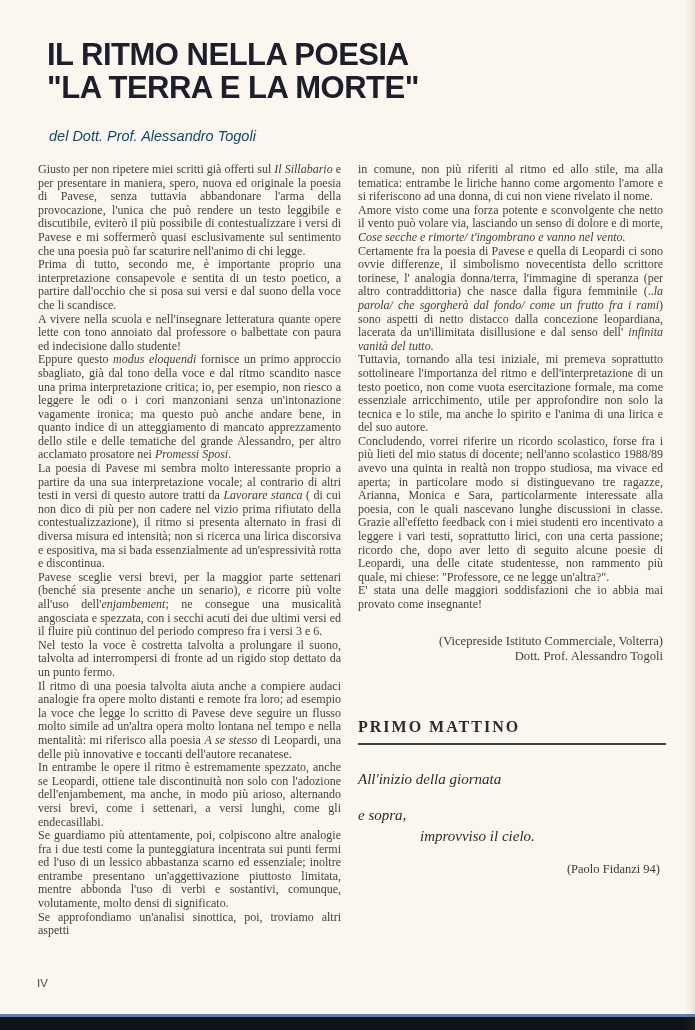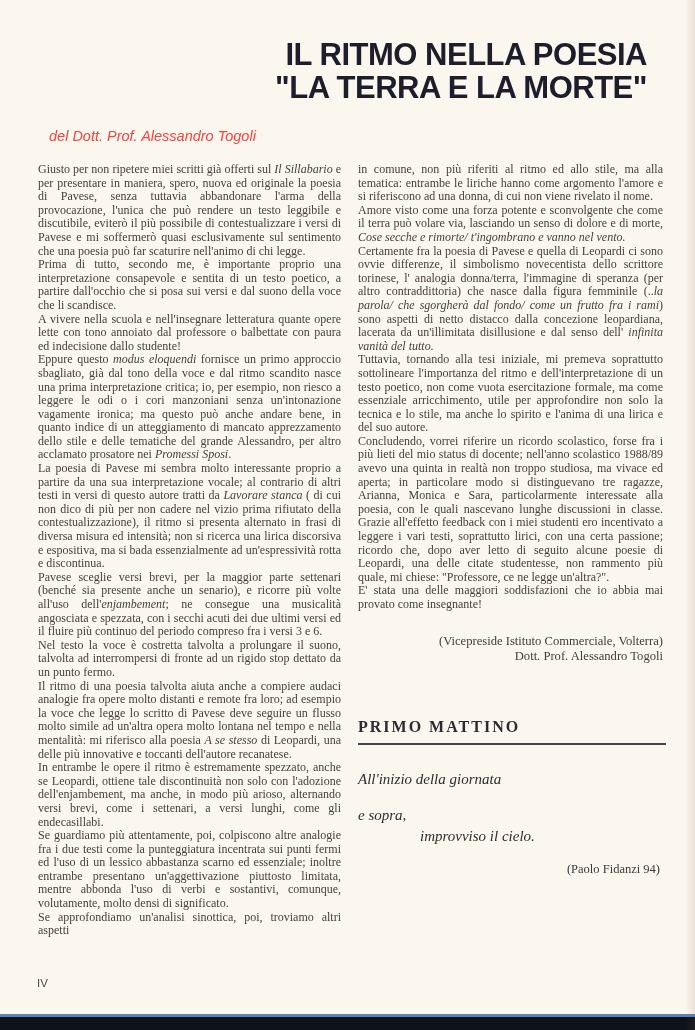--- a/index.html
+++ b/index.html
@@ -15,26 +15,26 @@
   
   .edge-shade{
     position:absolute;top:0;right:0;width:10px;height:1030px;
     background:linear-gradient(to right, rgba(0,0,0,0), rgba(130,95,80,0.14));
     pointer-events:none;
   }
   .article-title{
     position:absolute;left:47px;top:38px;width:600px;
     font-family:"Liberation Sans","DejaVu Sans",sans-serif;
     font-weight:bold;font-size:31px;line-height:33px;
-    letter-spacing:-0.5px;color:#1d1d2b;text-align:right;
+    letter-spacing:-0.5px;color:#1d1d2b;
   }
   .byline{
     position:absolute;left:49px;top:128px;
     font-family:"Liberation Sans","DejaVu Sans",sans-serif;
-    font-style:italic;font-size:14.5px;color:#ef4444;
+    font-style:italic;font-size:14.5px;color:#0c4a6e;
   }
   .col{
     position:absolute;top:163px;
     font-size:12px;line-height:13.6px;
     text-align:justify;color:#46413b;
   }
   .col p{margin:0;}
   .col .it{font-style:italic;}
   .col-left{left:38px;width:303px;}
   .col-right{left:358px;width:305px;}
@@ -92,21 +92,21 @@
       <p><span>Nel testo la voce è costretta talvolta a prolungare il suono, talvolta ad interrompersi di fronte ad un rigido stop dettato da un punto fermo.</span></p>
       <p><span>Il ritmo di una poesia talvolta aiuta anche a compiere audaci analogie fra opere molto distanti e remote fra loro; ad esempio la voce che legge lo scritto di Pavese deve seguire un flusso molto simile ad un'altra opera molto lontana nel tempo e nella mentalità: mi riferisco alla poesia </span><span class="it">A se stesso</span><span> di Leopardi, una delle più innovative e toccanti dell'autore recanatese.</span></p>
       <p><span>In entrambe le opere il ritmo è estremamente spezzato, anche se Leopardi, ottiene tale discontinuità non solo con l'adozione dell'enjambement, ma anche, in modo più arioso, alternando versi brevi, come i settenari, a versi lunghi, come gli endecasillabi.</span></p>
       <p><span>Se guardiamo più attentamente, poi, colpiscono altre analogie fra i due testi come la punteggiatura incentrata sui punti fermi ed l'uso di un lessico abbastanza scarno ed essenziale; inoltre entrambe presentano un'aggettivazione piuttosto limitata, mentre abbonda l'uso di verbi e sostantivi, comunque, volutamente, molto densi di significato.</span></p>
       <p><span>Se approfondiamo un'analisi sinottica, poi, troviamo altri aspetti</span></p>
     </div>
 
   <div class="col col-right">
     <div>
         <p><span>in comune, non più riferiti al ritmo ed allo stile, ma alla tematica: entrambe le liriche hanno come argomento l'amore e si riferiscono ad una donna, di cui non viene rivelato il nome.</span></p>
-        <p><span>Amore visto come una forza potente e sconvolgente che come il terra può volare via, lasciando un senso di dolore e di morte, </span><span class="it">Cose secche e rimorte/ t'ingombrano e vanno nel vento.</span></p>
+        <p><span>Amore visto come una forza potente e sconvolgente che netto il vento può volare via, lasciando un senso di dolore e di morte, </span><span class="it">Cose secche e rimorte/ t'ingombrano e vanno nel vento.</span></p>
         <p><span>Certamente fra la poesia di Pavese e quella di Leopardi ci sono ovvie differenze, il simbolismo novecentista dello scrittore torinese, l' analogia donna/terra, l'immagine di speranza (per altro contraddittoria) che nasce dalla figura femminile (..</span><span class="it">la parola/ che sgorgherà dal fondo/ come un frutto fra i rami</span><span>) sono aspetti di netto distacco dalla concezione leopardiana, lacerata da un'illimitata disillusione e dal senso dell' </span><span class="it">infinita vanità del tutto.</span></p>
         <p><span>Tuttavia, tornando alla tesi iniziale, mi premeva soprattutto sottolineare l'importanza del ritmo e dell'interpretazione di un testo poetico, non come vuota esercitazione formale, ma come essenziale arricchimento, utile per approfondire non solo la tecnica e lo stile, ma anche lo spirito e l'anima di una lirica e del suo autore.</span></p>
         <p><span>Concludendo, vorrei riferire un ricordo scolastico, forse fra i più lieti del mio status di docente; nell'anno scolastico 1988/89 avevo una quinta in realtà non troppo studiosa, ma vivace ed aperta; in particolare modo si distinguevano tre ragazze, Arianna, Monica e Sara, particolarmente interessate alla poesia, con le quali nascevano lunghe discussioni in classe. Grazie all'effetto feedback con i miei studenti ero incentivato a leggere i vari testi, soprattutto lirici, con una certa passione;  ricordo che, dopo aver letto di seguito alcune poesie di Leopardi, una delle citate studentesse, non rammento più quale, mi chiese: "Professore, ce ne legge un'altra?".</span></p>
         <p><span>E' stata una delle maggiori soddisfazioni che io abbia mai provato come insegnante!</span></p>
       </div>
     <div class="signature">
       <div>(Vicepreside Istituto Commerciale, Volterra)</div>
       <div>Dott. Prof. Alessandro Togoli</div>
     </div>
   </div>

